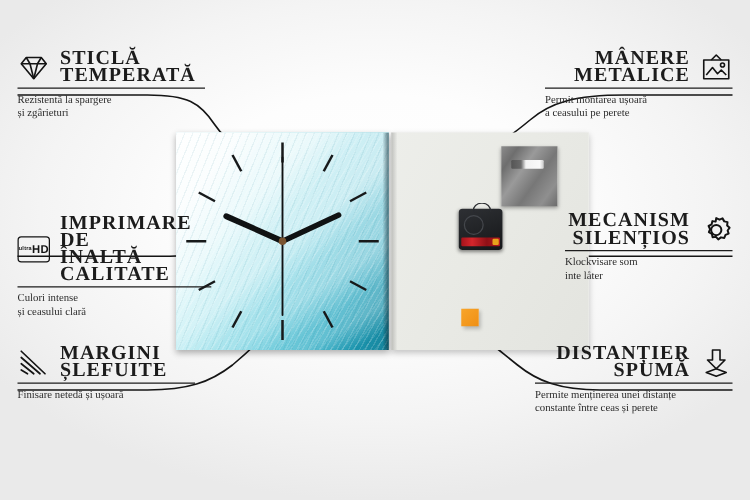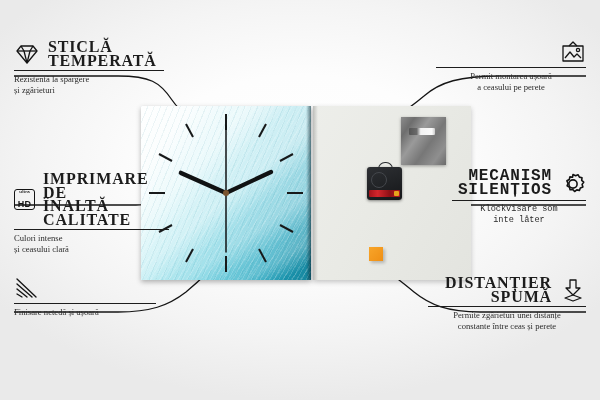--- a/index.html
+++ b/index.html
@@ -105,33 +105,33 @@
   .ttl{
     font-size:16px;font-weight:bold;letter-spacing:.85px;color:#1c1c1c;
     line-height:13.5px;text-transform:uppercase;white-space:pre-line;
   }
   .feat.right .ttl{text-align:right;}
   .rule{border-bottom:1px solid #1d1d1d;margin-top:3px;}
   .sub{
     font-size:8.6px;color:#2b2b2b;line-height:10.6px;margin-top:3px;
     white-space:pre-line;
   }
-  .feat.right .sub{text-align:center;}
+  .feat.right .sub{text-align:left;}
   .ico{flex:0 0 auto;width:26px;height:24px;display:block;}
 
   .f1{left:14px;top:40px;width:150px;}
   .f2{left:14px;top:172px;width:155px;}
   .f3{left:14px;top:276px;width:142px;}
   .f4{left:436px;top:40px;width:150px;}
-  .f5{left:452px;top:170px;width:134px;font-family:Liberation Mono, monospace;}
+  .f5{left:452px;top:170px;width:134px;}
   .f6{left:428px;top:276px;width:158px;}
 
   .hdbox{
     width:24px;height:19px;border:1.4px solid #141414;border-radius:3px;
-    display:flex;flex-direction:column;align-items:center;justify-content:space-between;
+    display:flex;flex-direction:row;align-items:center;justify-content:space-between;
     line-height:1;
   }
   .hdbox .u{font-size:4.4px;font-weight:bold;letter-spacing:.2px;color:#141414;font-family:"Liberation Sans",sans-serif;}
   .hdbox .h{font-size:9px;font-weight:bold;letter-spacing:.3px;color:#141414;font-family:"Liberation Sans",sans-serif;margin-top:.5px;}
 </style>
 </head>
 <body>
 
 <div id="stage">
 
@@ -229,35 +229,39 @@
   <div class="feat f3">
     <div class="head">
       <svg class="ico" viewBox="0 0 26 24">
         <g stroke="#141414" stroke-width="1.35" stroke-linecap="round">
           <line x1="3" y1="3" x2="22" y2="21"></line>
           <line x1="3" y1="8" x2="18" y2="21"></line>
           <line x1="3" y1="13" x2="13" y2="21"></line>
           <line x1="3" y1="18" x2="8" y2="21"></line>
         </g>
       </svg>
+      <div class="ttl">MARGINI
+ȘLEFUITE</div>
     </div>
     <div class="rule"></div>
     <div class="sub">Finisare netedă și ușoară</div>
   </div>
 
   <div class="feat right f4">
     <div class="head">
       <svg class="ico" viewBox="0 0 26 24">
         <g fill="none" stroke="#141414" stroke-width="1.3" stroke-linejoin="round">
           <path d="M9 6 L13 2 L17 6"></path>
           <rect x="3" y="6" width="20" height="15"></rect>
           <path d="M5 18 L10 12 L14 17 L17 14 L21 18"></path>
           <circle cx="18" cy="10" r="1.6"></circle>
         </g>
       </svg>
+      <div class="ttl">MÂNERE
+METALICE</div>
     </div>
     <div class="rule"></div>
     <div class="sub">Permit montarea ușoară
 a ceasului pe perete</div>
   </div>
 
   <div class="feat right f5">
     <div class="head">
       <svg class="ico" viewBox="0 0 26 24">
         <g fill="none" stroke="#141414" stroke-width="1.6" stroke-linejoin="round">
@@ -278,17 +282,17 @@
       <svg class="ico" viewBox="0 0 26 24">
         <g fill="none" stroke="#141414" stroke-width="1.3" stroke-linejoin="round">
           <path d="M10 2 H16 V10 H20 L13 17 L6 10 H10 Z"></path>
           <path d="M13 17 L21 20 L13 23 L5 20 Z"></path>
         </g>
       </svg>
       <div class="ttl">DISTANȚIER
 SPUMĂ</div>
     </div>
     <div class="rule"></div>
-    <div class="sub">Permite zgârieturi unei distanțe
+    <div class="sub">Permite menținerea unei distanțe
 constante între ceas și perete</div>
   </div>
 
 </div>
 
 </body></html>

